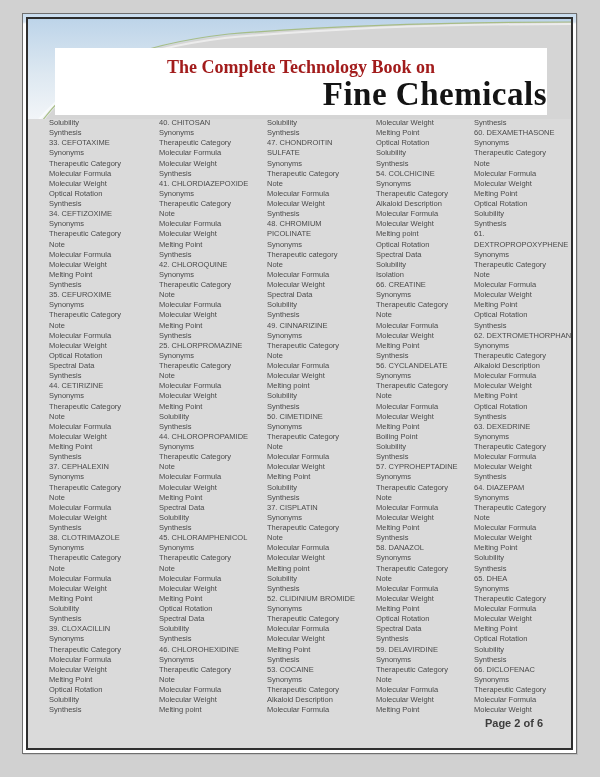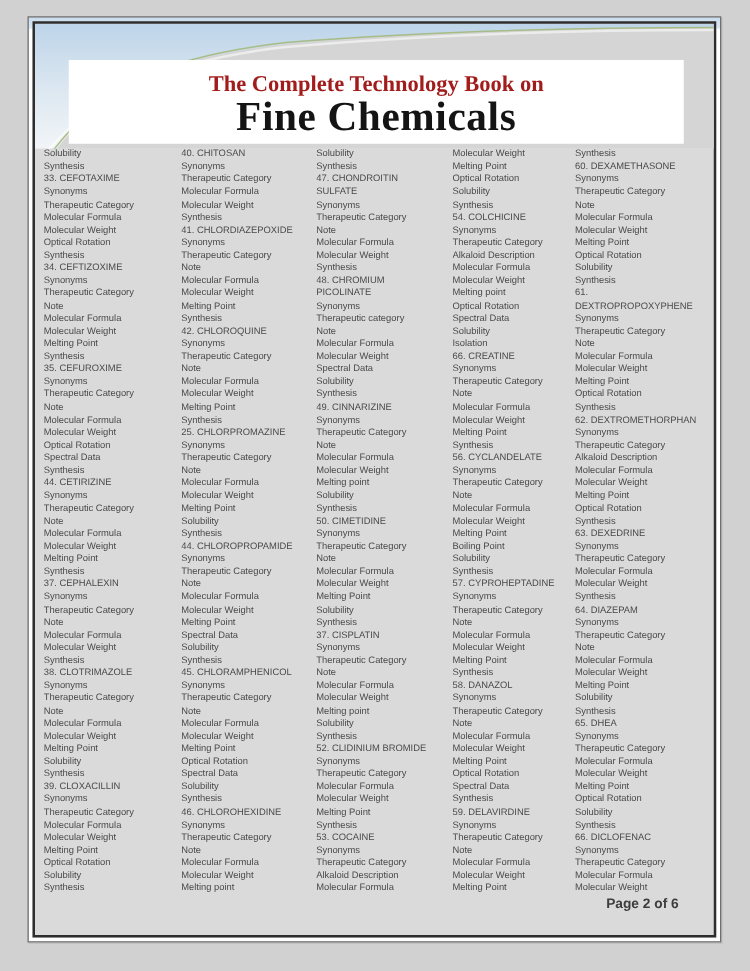--- a/index.html
+++ b/index.html
@@ -41,25 +41,26 @@
     line-height:20px;
     color:var(--title-red,#a21c1c);
   }
   .title{
     font-family:"Liberation Serif", serif;
     font-weight:bold;
     font-size:33px;
     line-height:34px;
     color:#141414;
     letter-spacing:0.5px;
+    text-align:right;
   }
   .columns{
     position:absolute;left:0;top:99px;right:0;
     display:flex;
-    padding-left:7px;
+    padding-left:21px;
     font-size:7.5px;
     color:#4a4a4a;
   }
   .col{flex:0 0 auto;}
   .col1{width:110px;}
   .col2{width:108px;}
   .col3{width:109px;}
   .col4{width:98px;}
   .col5{width:105px;}
   .toc-line{

